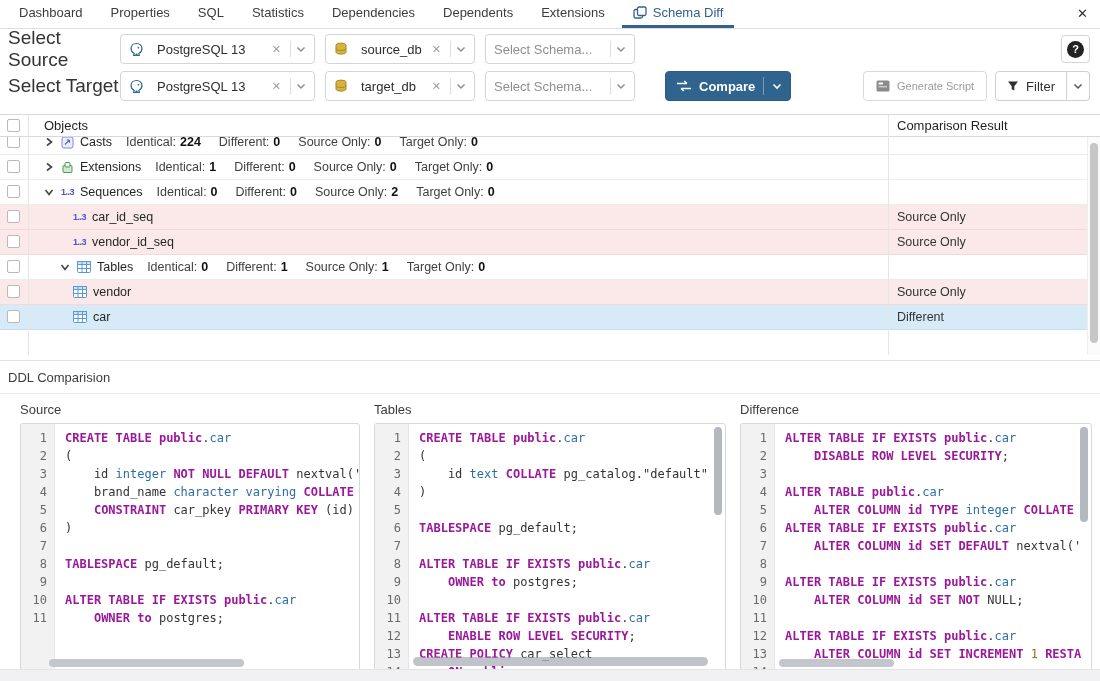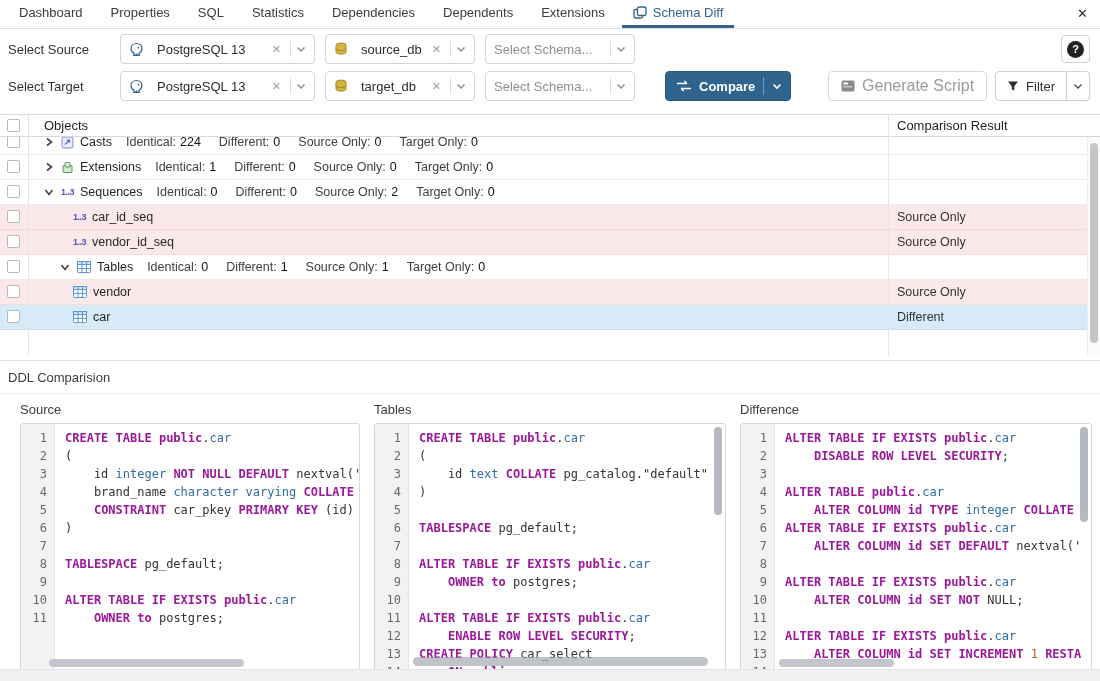--- a/index.html
+++ b/index.html
@@ -11,41 +11,41 @@
     padding-left:8px; position:relative; background:#fff; }
   .tab { display:flex; align-items:center; gap:6px; padding:0 11px; font-size:13px; color:#3c3c3c;
     cursor:pointer; border-bottom:3px solid transparent; margin-right:6px; }
   .tab.active { color:#35618c; border-bottom-color:#35618c; font-weight:400; }
   .win-close { position:absolute; right:12px; top:6px; font-size:13px; color:#2f2f2f; cursor:pointer; }
 
   
   .toolbar { padding:5px 8px 7px 8px; }
   .tb-row { display:flex; align-items:center; height:30px; margin-top:0; }
   .tb-row + .tb-row { margin-top:7px; }
-  .tb-label { width:112px; font-size:13px; color:#333; }
+  .tb-label { width:112px; font-size:19px; color:#333; }
   .combo { height:30px; border:1px solid #d0d5d9; border-radius:4px; background:#fff;
     display:flex; align-items:center; padding:0 8px; margin-right:10px; font-size:13px; color:#2d2d2d; cursor:pointer; }
   .combo.w-server { width:195px; } .combo.w-db { width:150px; } .combo.w-schema { width:150px; }
   .combo .cname { margin-left:7px; white-space:nowrap; overflow:hidden; }
   .combo .placeholder { color:#8f8f8f; }
   .combo .spacer { margin-left:auto; }
   .combo .clear { color:#9d9d9d; font-size:11px; margin-right:4px; }
   .combo .vline { width:1px; height:16px; background:#dcdcdc; margin:0 5px; }
   .btn-help { margin-left:auto; margin-right:2px; width:29px; height:28px; border:1px solid #d4d4d4;
     border-radius:4px; background:#fff; display:flex; align-items:center; justify-content:center; cursor:pointer; }
   .help-circ { width:17px; height:17px; border-radius:50%; background:#222; color:#fff; font-size:11px;
     font-weight:bold; display:flex; align-items:center; justify-content:center; }
   .btn-compare { margin-left:20px; height:30px; background:#2e648e; border:1px solid #2a5c83; border-radius:4px;
     color:#fff; font-size:13px; display:flex; align-items:center; padding:0 0 0 10px; cursor:pointer; }
   .btn-compare .txt { margin:0 8px 0 7px; font-weight:bold; }
   .btn-compare .split { width:1px; height:18px; background:rgba(255,255,255,.35); }
   .btn-compare .chev { padding:0 8px; display:flex; align-items:center; }
   .right-grp { margin-left:auto; display:flex; align-items:center; margin-right:2px; }
   .btn-gs { height:30px; border:1px solid #d9d9d9; border-radius:4px; background:#fff; color:#9b9b9b;
-    font-size:16px; display:flex; align-items:center; gap:7px; padding:0 12px; cursor:default; }
+    font-size:11px; display:flex; align-items:center; gap:7px; padding:0 12px; cursor:default; }
   .filter-grp { display:flex; margin-left:8px; }
   .btn-filter { height:30px; border:1px solid #cfcfcf; border-radius:4px 0 0 4px; background:#fff; color:#2f2f2f;
     font-size:13px; display:flex; align-items:center; gap:7px; padding:0 11px; cursor:pointer; }
   .btn-filter-chev { height:30px; width:23px; border:1px solid #cfcfcf; border-left:none; border-radius:0 4px 4px 0;
     background:#fff; display:flex; align-items:center; justify-content:center; cursor:pointer; }
 
   
   .grid { position:relative; margin-top:6px; border-top:1px solid #dadada; }
   .grid-header { height:22px; display:flex; align-items:center; border-bottom:1px solid #d8d8d8;
     position:relative; background:#fff; z-index:5; font-size:13px; color:#1f1f1f; font-weight:600; }
@@ -59,21 +59,21 @@
   .cb { position:absolute; left:7px; top:50%; margin-top:-7px; width:13px; height:13px;
     border:1px solid #b9b9b9; border-radius:2px; background:#fff; cursor:pointer; }
   .grid-header .cb { top:4px; margin-top:0; }
   .rc { display:flex; align-items:center; width:100%; }
   .chev-cell { width:12px; display:flex; margin-right:5px; cursor:pointer; }
   .row-ico { margin-right:6px; display:flex; align-items:center; }
   .seq-ico { font-size:9px; font-weight:bold; color:#4f52c5; letter-spacing:-0.5px; }
   .row-label { color:#262626; white-space:nowrap; }
   .stats { display:flex; margin-left:14px; }
   .stat { margin-right:18px; white-space:nowrap; color:#404040; }
-  .stat b { color:#111; margin-left:4px; font-weight:normal; }
+  .stat b { color:#111; margin-left:4px; font-weight:bold; }
   .res { position:absolute; left:897px; color:#333; }
   .v-sep { position:absolute; top:0; bottom:0; width:1px; background:#e6e6e6; z-index:6; }
   .grid-sb { position:absolute; right:0; top:22px; bottom:0; width:13px; background:#fbfbfb;
     border-left:1px solid #eee; z-index:7; }
   .grid-sb .thumb { position:absolute; left:2px; top:6px; width:8px; height:200px;
     background:#c6c6c6; border-radius:4px; cursor:pointer; }
 
   
   .ddl { border-top:1px solid #e3e3e3; margin-top:5px; }
   .ddl-title { font-size:13px; color:#3c3c3c; padding:9px 0 8px 8px; border-bottom:1px solid #ececec; }

